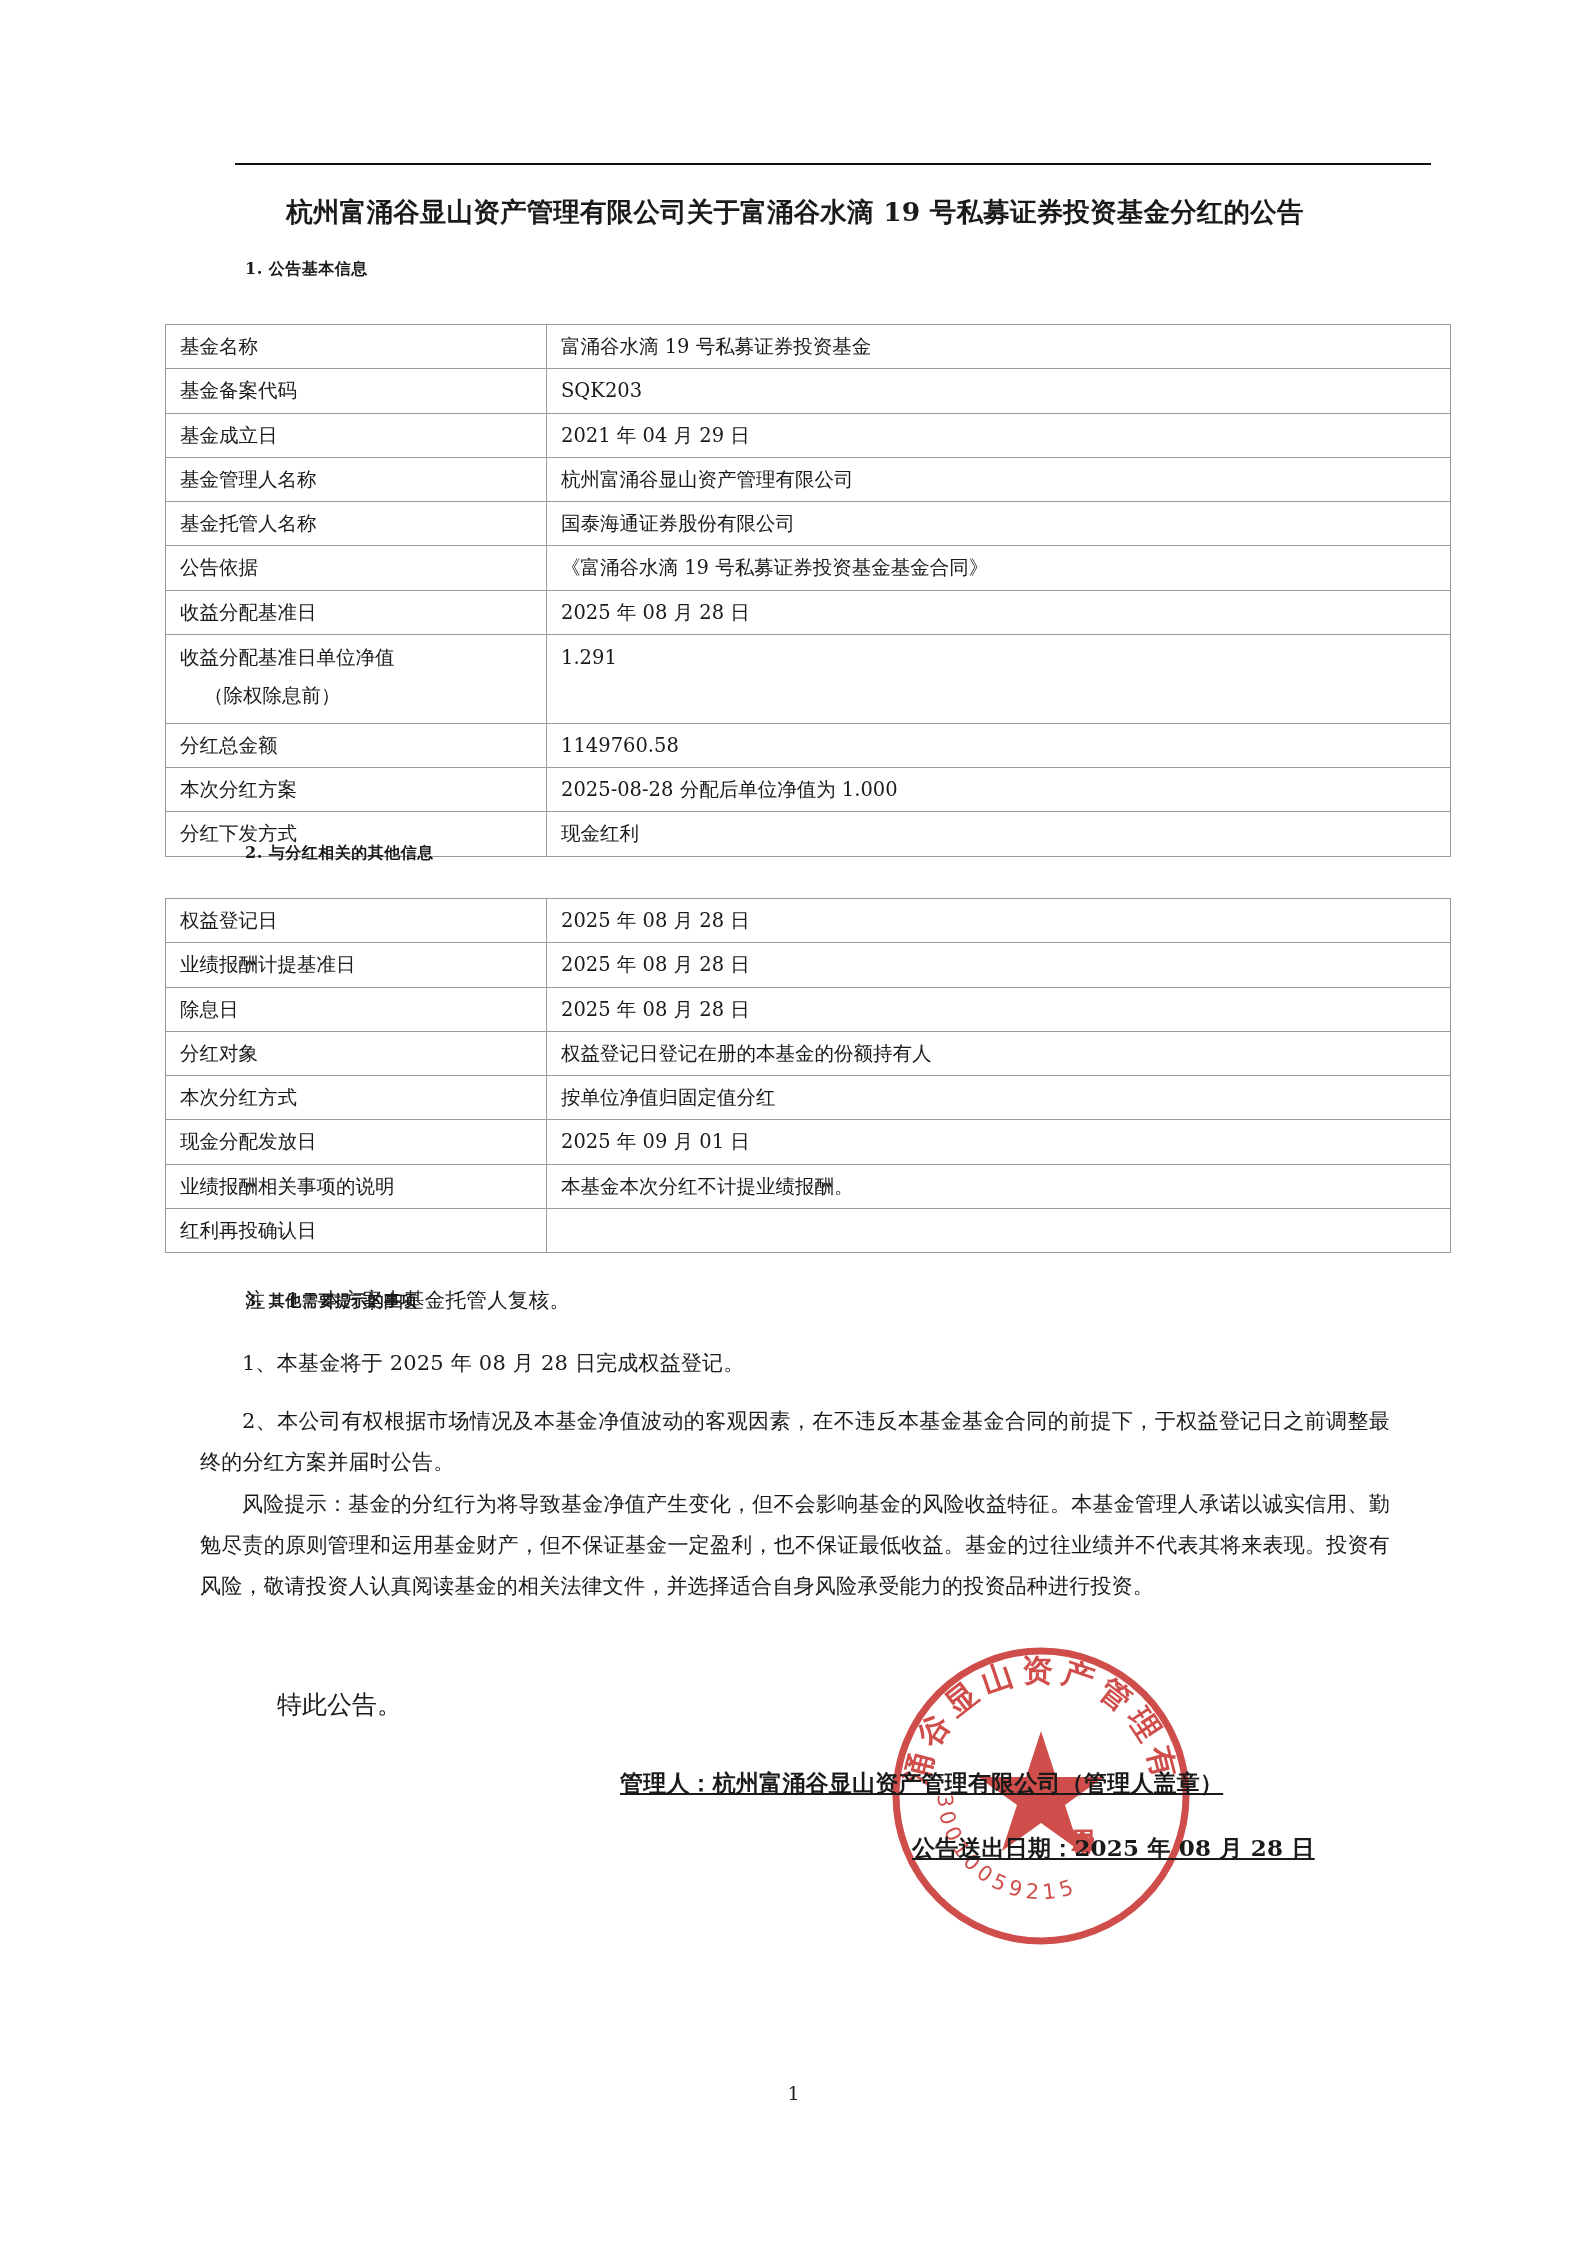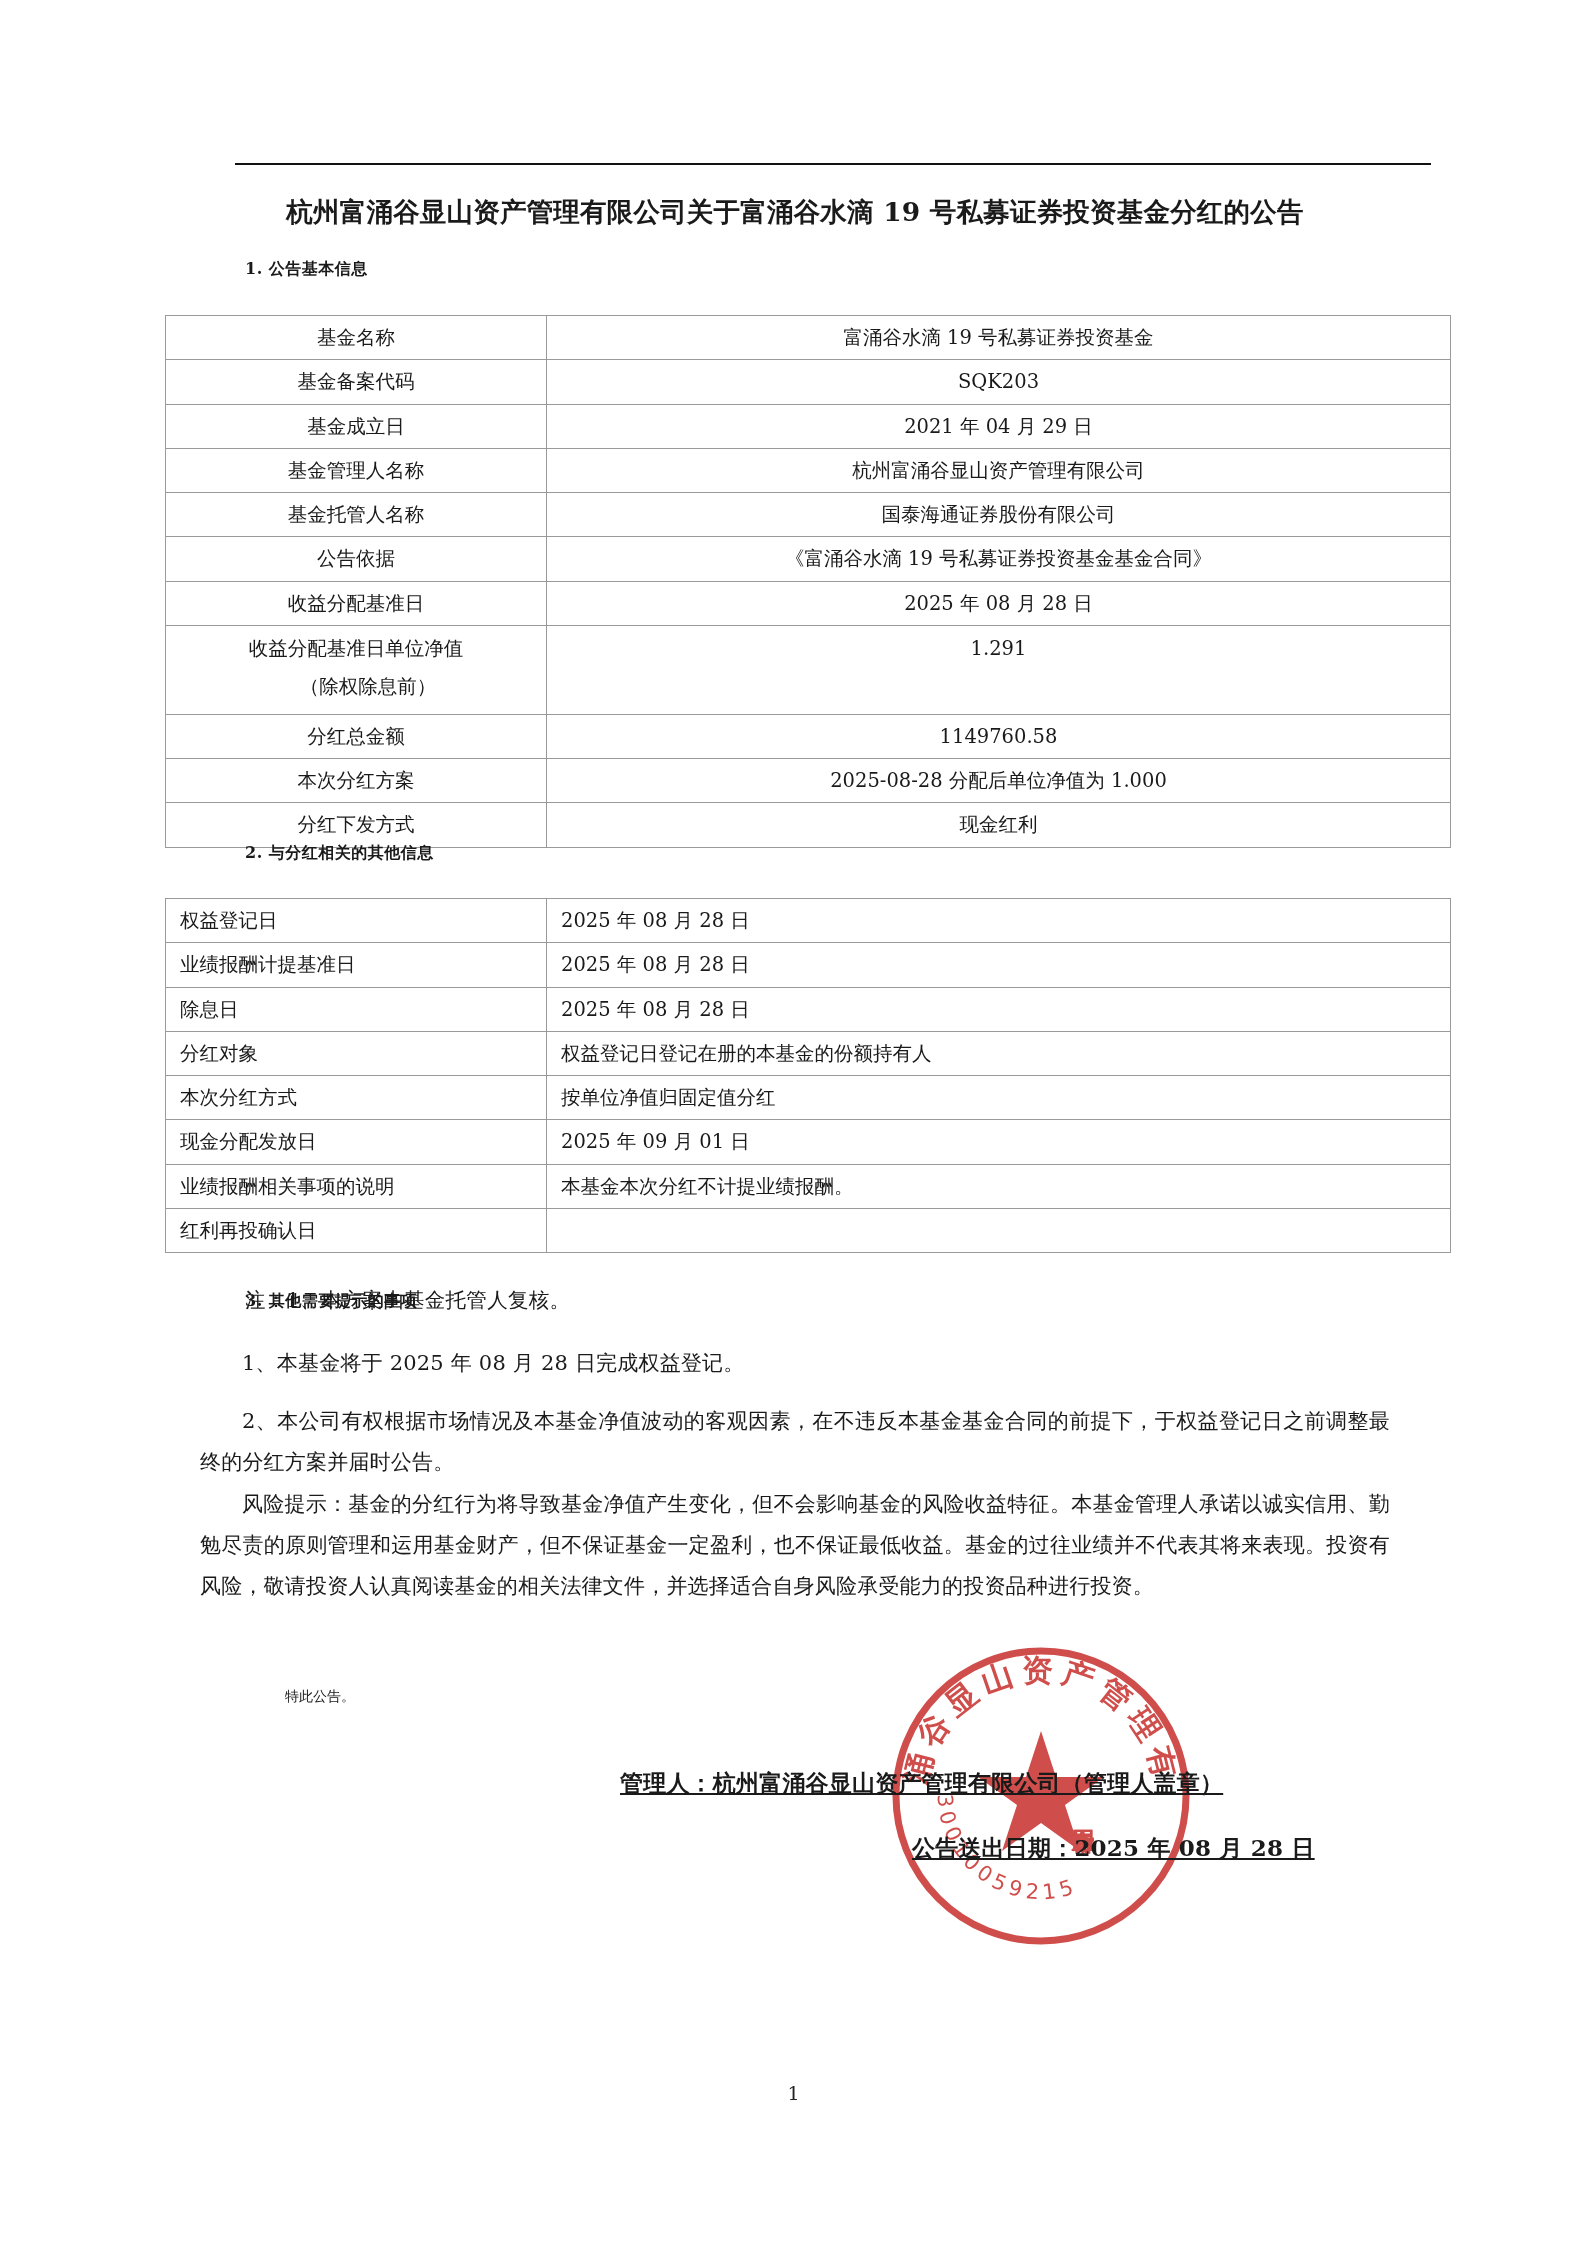--- a/index.html
+++ b/index.html
@@ -60,21 +60,21 @@
 
   table.info {
     position: absolute;
     border-collapse: collapse;
     width: 1227px;
     left: 165px;
     table-layout: fixed;
     font-size: 19.5px;
     font-family: "DejaVu Serif", "Liberation Serif", serif;
   }
-  #table1 { top: 315px; text-align: center; }
+  #table1 { top: 324px; }
   #table2 { top: 898px; }
 
   table.info td {
     border: 1px solid #9a9a9a;
     padding: 7px 14px 7px 14px;
     vertical-align: middle;
     line-height: 1.5;
     color: #1a1a1a;
     height: 29px;
   }
@@ -104,23 +104,23 @@
     text-align: justify;
     text-justify: inter-ideograph;
     letter-spacing: 0.2px;
   }
   #p1 { top: 1343px; text-indent: 2em; }
   #p2 { top: 1401px; text-indent: 2em; }
   #p3 { top: 1484px; text-indent: 2em; }
 
   .notice-end {
     position: absolute;
-    left: 285px;
+    left: 277px;
     top: 1688px;
-    font-size: 14px;
+    font-size: 25px;
   }
 
   .sign-line {
     position: absolute;
     font-weight: bold;
     font-size: 23px;
     letter-spacing: 0.2px;
     z-index: 5;
     text-decoration: underline;
   }

